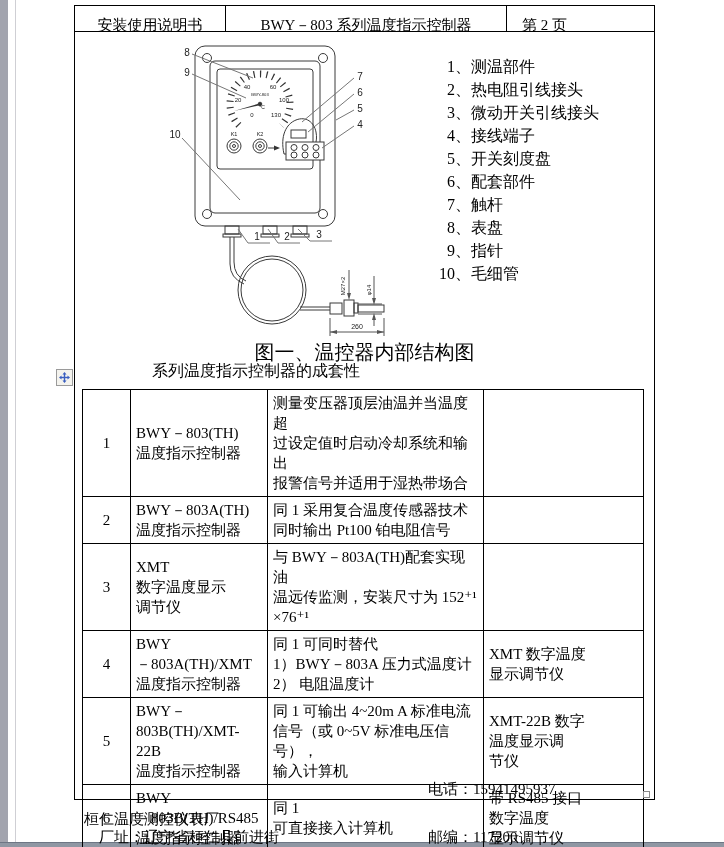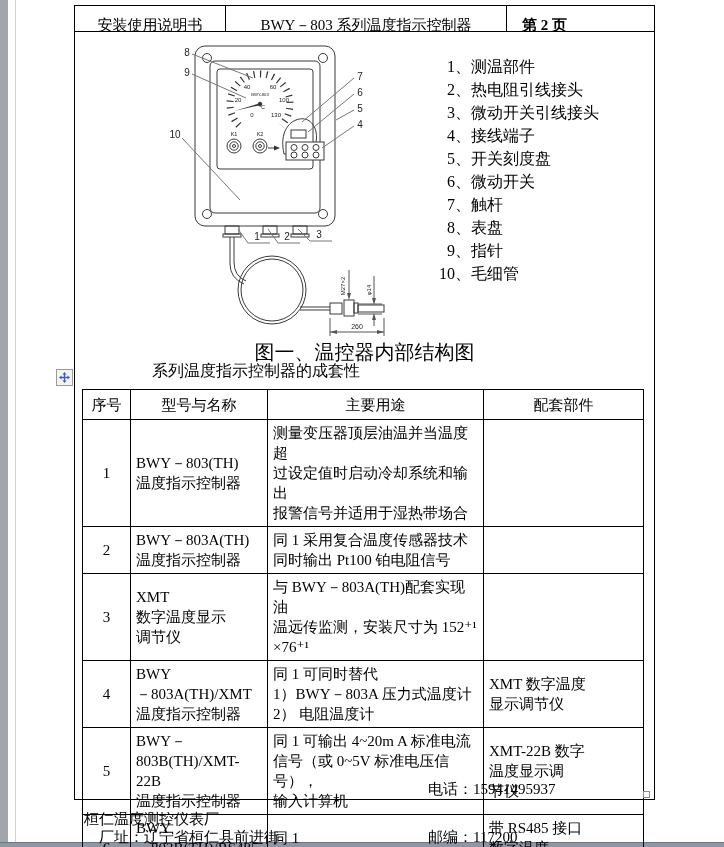--- a/index.html
+++ b/index.html
@@ -10,21 +10,21 @@
   }
   
   .left-strip{position:absolute;left:0;top:0;width:8px;height:847px;background:#a2a4ae;}
   .page-edge-line{position:absolute;left:15px;top:0;width:1px;height:847px;background:#cfcfd4;}
   .bottom-strip{position:absolute;left:0;top:842px;width:724px;height:5px;background:#8f97a3;border-top:1px solid #6d7684;}
   
   .hdr{position:absolute;left:74px;top:5px;width:581px;height:41px;display:flex;box-sizing:border-box;
        border:1px solid #000;font-size:15px;}
   .hdr .cell{box-sizing:border-box;border-left:1px solid #000;display:flex;align-items:center;justify-content:center;white-space:nowrap;}
   .hdr .cell:first-child{border-left:none;}
-  .c1{width:150px;} .c2{width:281px;} .c3{width:76px;font-weight:bold;} .c4{flex:1;margin-top:40px;}
+  .c1{width:150px;} .c2{width:281px;} .c3{width:76px;} .c4{flex:1;margin-top:40px;}
   
   .bigbox{position:absolute;left:74px;top:31px;width:581px;height:769px;box-sizing:border-box;border:1px solid #000;background:#fff;}
   
   .fig{position:absolute;left:160px;top:36px;width:290px;height:310px;}
   .fig svg{display:block;}
   .fig text{font-family:"Liberation Sans","DejaVu Sans",sans-serif;fill:#222;}
   
   .plist{position:absolute;left:437px;top:55px;font-size:16px;}
   .pl-item{height:23px;line-height:23px;display:flex;white-space:nowrap;}
   .pl-no{display:inline-block;width:34px;text-align:right;}
@@ -210,21 +210,21 @@
   <div class="pl-item">
       <span class="pl-no">4、</span>
       <span>接线端子</span>
     </div>
   <div class="pl-item">
       <span class="pl-no">5、</span>
       <span>开关刻度盘</span>
     </div>
   <div class="pl-item">
       <span class="pl-no">6、</span>
-      <span>微动开关</span>
+      <span>配套部件</span>
     </div>
   <div class="pl-item">
       <span class="pl-no">7、</span>
       <span>触杆</span>
     </div>
   <div class="pl-item">
       <span class="pl-no">8、</span>
       <span>表盘</span>
     </div>
   <div class="pl-item">
@@ -254,26 +254,20 @@
 </div>
 
 <table class="spec">
   <colgroup>
       <col style="width:48px">
       <col style="width:137px">
       <col style="width:216px">
       <col style="width:160px">
     </colgroup>
   <tbody>
-      <tr>
-    <th>序号</th>
-    <th>型号与名称</th>
-    <th>主要用途</th>
-    <th>配套部件</th>
-  </tr>
   <tr>
     <td class="no">1</td>
     <td class="model">BWY－803(TH)
 温度指示控制器</td>
     <td class="use">测量变压器顶层油温并当温度超
 过设定值时启动冷却系统和输出
 报警信号并适用于湿热带场合</td>
     <td class="acc"></td>
   </tr>
   <tr>

